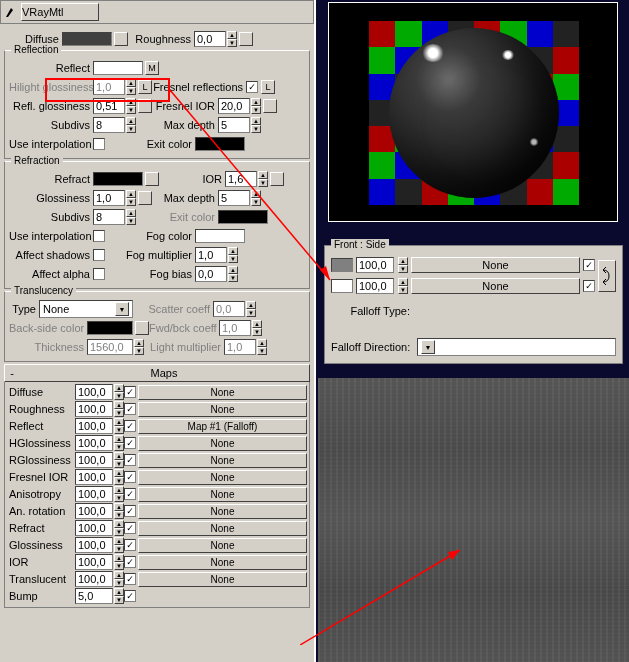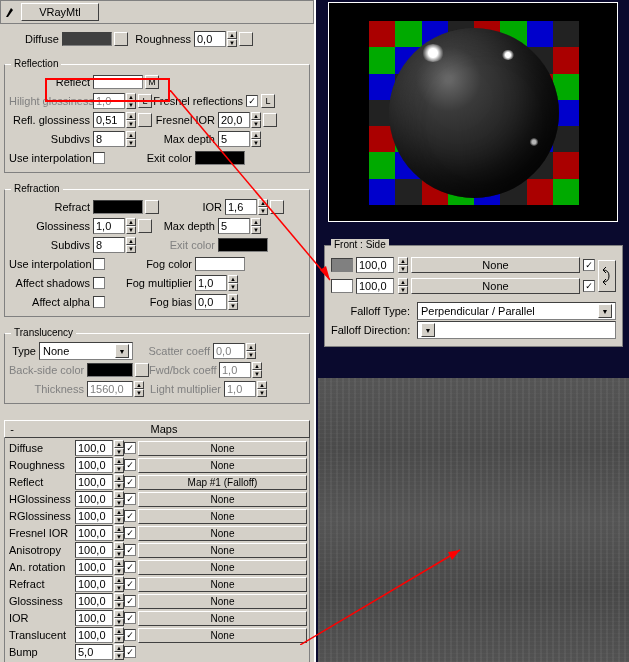--- a/index.html
+++ b/index.html
@@ -5,24 +5,24 @@
   * { box-sizing: border-box; margin: 0; padding: 0; font-family: "MS Sans Serif", Arial, sans-serif; font-size: 11px; }
   body { background: #0a0a2e; width: 629px; height: 662px; position: relative; overflow: hidden; }
   .left-panel { position: absolute; left: 0; top: 0; width: 316px; height: 662px; background: #d4d0c8; border-right: 2px solid #fff; }
   .right-panel { position: absolute; left: 318px; top: 0; width: 311px; height: 662px; background: #0a0a2e; }
   
   
   .toolbar { height: 24px; background: #d4d0c8; border: 1px solid #808080; display: flex; align-items: center; padding: 2px; gap: 2px; }
   .tool-icon { width: 16px; height: 16px; background: #d4d0c8; display: inline-block; position: relative; }
   .dropdown { height: 18px; background: #fff; border: 1px solid #808080; border-top-color: #404040; border-left-color: #404040; padding: 1px 3px; display: flex; align-items: center; justify-content: space-between; }
   .dropdown-arrow { width: 14px; height: 14px; background: #d4d0c8; border: 1px solid #fff; border-right-color: #404040; border-bottom-color: #404040; display: flex; align-items: center; justify-content: center; font-size: 7px; }
-  .btn { height: 18px; background: #d4d0c8; border: 1px solid #fff; border-right-color: #404040; border-bottom-color: #404040; padding: 1px 0; display: flex; align-items: center; justify-content: center; }
-  
-  
-  .group { border: 1px solid #808080; border-top-color: #fff; border-left-color: #808080; margin: 16px 4px; padding: 8px 4px 4px; position: relative; background: #d4d0c8; }
+  .btn { height: 18px; background: #d4d0c8; border: 1px solid #fff; border-right-color: #404040; border-bottom-color: #404040; padding: 1px 0; display: flex; align-items: center; }
+  
+  
+  .group { border: 1px solid #808080; border-top-color: #fff; border-left-color: #808080; margin: 2px 4px; padding: 8px 4px 4px; position: relative; background: #d4d0c8; }
   .group-title { position: absolute; top: -7px; left: 6px; background: #d4d0c8; padding: 0 3px; font-size: 10px; }
   .row { display: flex; align-items: center; height: 18px; margin-bottom: 1px; }
   .lbl { text-align: right; padding-right: 3px; white-space: nowrap; }
   .lbl-dim { color: #808080; }
   .swatch { height: 14px; border: 1px solid #808080; border-top-color: #404040; border-left-color: #404040; }
   .spinner { height: 16px; background: #fff; border: 1px solid #808080; border-top-color: #404040; border-left-color: #404040; padding: 0 2px; display: flex; align-items: center; }
   .spinner-btns { width: 10px; height: 16px; display: flex; flex-direction: column; margin-left: 1px; }
   .spinner-btns span { flex: 1; background: #d4d0c8; border: 1px solid #fff; border-right-color: #404040; border-bottom-color: #404040; font-size: 6px; text-align: center; line-height: 6px; }
   .chk { width: 12px; height: 12px; background: #fff; border: 1px solid #808080; border-top-color: #404040; border-left-color: #404040; display: inline-flex; align-items: center; justify-content: center; font-size: 9px; color: #000; }
   .sq-btn { width: 14px; height: 14px; background: #d4d0c8; border: 1px solid #fff; border-right-color: #404040; border-bottom-color: #404040; display: flex; align-items: center; justify-content: center; font-size: 9px; }
@@ -489,26 +489,22 @@
         </div>
       </div>
       <div class="swap-btn">
         <svg width="12" height="24">
             <path d="M2 6 Q8 6 8 12 Q8 18 2 18 M2 6 L5 3 M2 6 L5 9 M2 18 L5 15 M2 18 L5 21" stroke="#000" fill="none" stroke-width="1"></path>
           </svg>
       </div>
     </div>
     <div class="row" style="margin-top:6px;gap:4px">
       <span class="lbl" style="width:82px">Falloff Type:</span>
-      <div class="dropdown" style="flex:1">
-        <span>Perpendicular / Parallel</span>
-        <span class="dropdown-arrow">▼</span>
-      </div>
-    </div>
-    <div class="row" style="margin-top:1px;gap:4px">
+    </div>
+    <div class="row" style="margin-top:18px;gap:4px">
       <span class="lbl" style="width:82px">Falloff Direction:</span>
       <div class="dropdown" style="flex:1">
         <span class="dropdown-arrow">▼</span>
       </div>
     </div>
   </div>
 
   <div class="tex"></div>
 </div>
 

